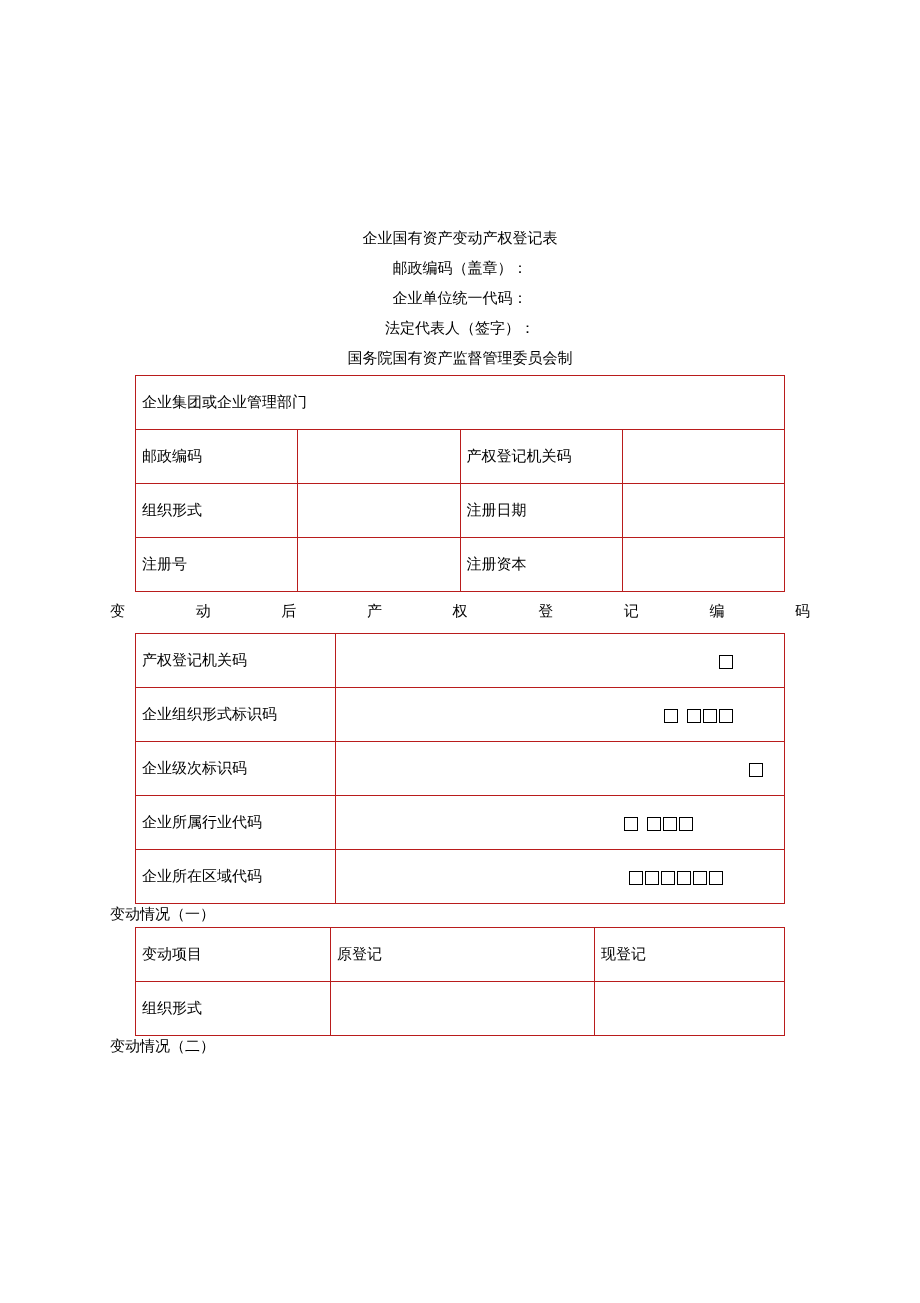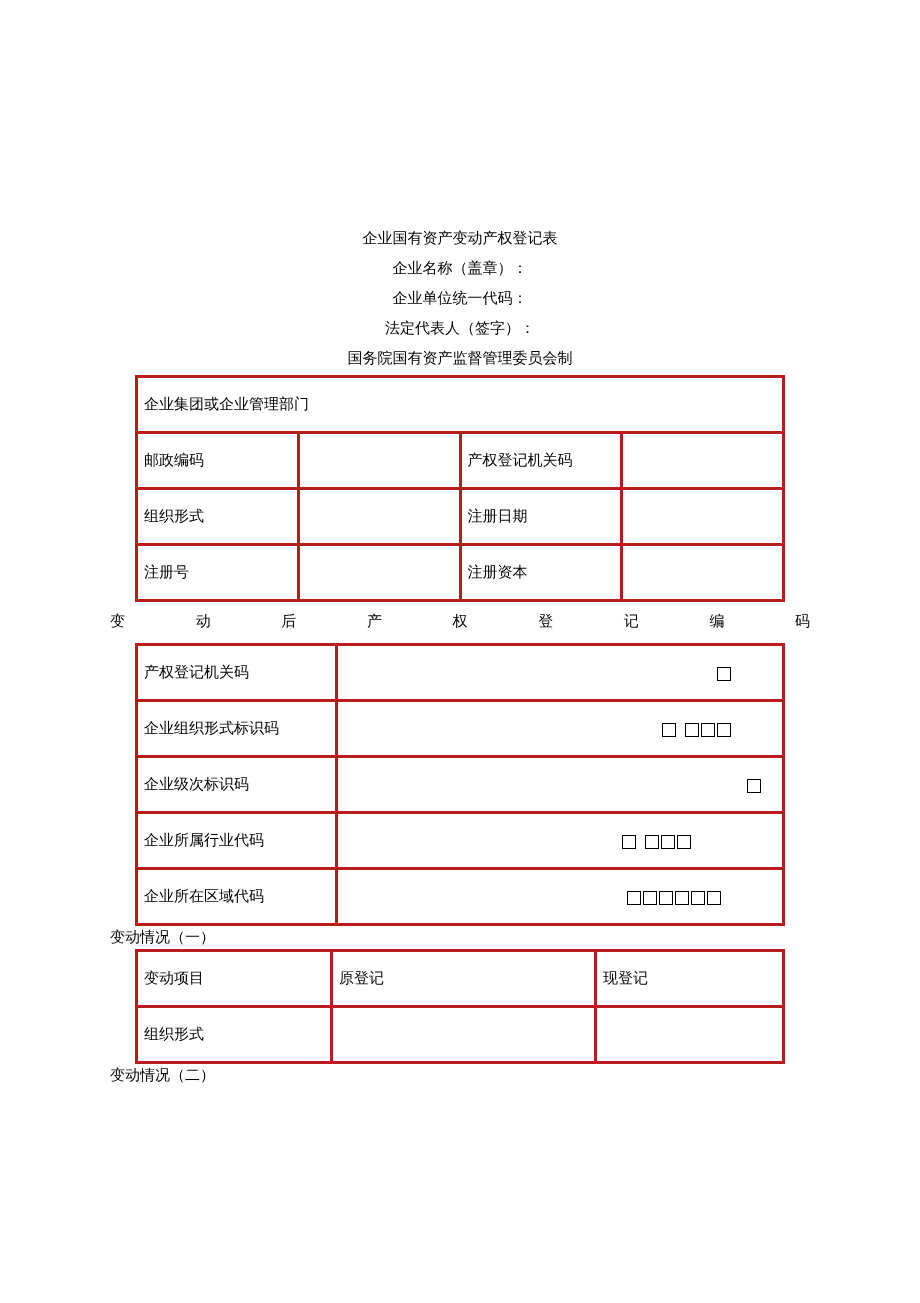--- a/index.html
+++ b/index.html
@@ -19,21 +19,21 @@
       margin-bottom: 3px;
       text-align: center;
     }
     table {
       border-collapse: collapse;
       width: 650px;
       margin-left: 25px;
       table-layout: fixed;
     }
     td {
-      border: 3px solid #b91c1c;
+      border: 1px solid #b91c1c;
       padding: 13px 6px;
       vertical-align: middle;
       height: 52px;
     }
     .spread-title {
       display: flex;
       justify-content: space-between;
       width: 100%;
       padding: 8px 0;
       margin-top: -2px;
@@ -45,36 +45,37 @@
       text-align: right;
       padding-right: 50px;
     }
     .code-cell-2 {
       text-align: right;
       padding-right: 20px;
     }
     .section-label {
       margin-top: -2px;
       margin-bottom: -2px;
+      font-family: Liberation Mono, monospace;
     }
     .box {
       display: inline-block;
       width: 14px;
       height: 14px;
       border: 1px solid #000;
       margin: 0 1px;
       vertical-align: middle;
     }
   </style>
 </head>
 <body>
 
 <div class="header-lines">
   <p>企业国有资产变动产权登记表</p>
-  <p>企业名称（盖章）：</p>
+  <p>邮政编码（盖章）：</p>
   <p>企业单位统一代码：</p>
   <p>法定代表人（签字）：</p>
   <p>国务院国有资产监督管理委员会制</p>
 </div>
 
 <table>
   <tbody>
       <tr>
     <td colspan="4">企业集团或企业管理部门</td>
   </tr>

